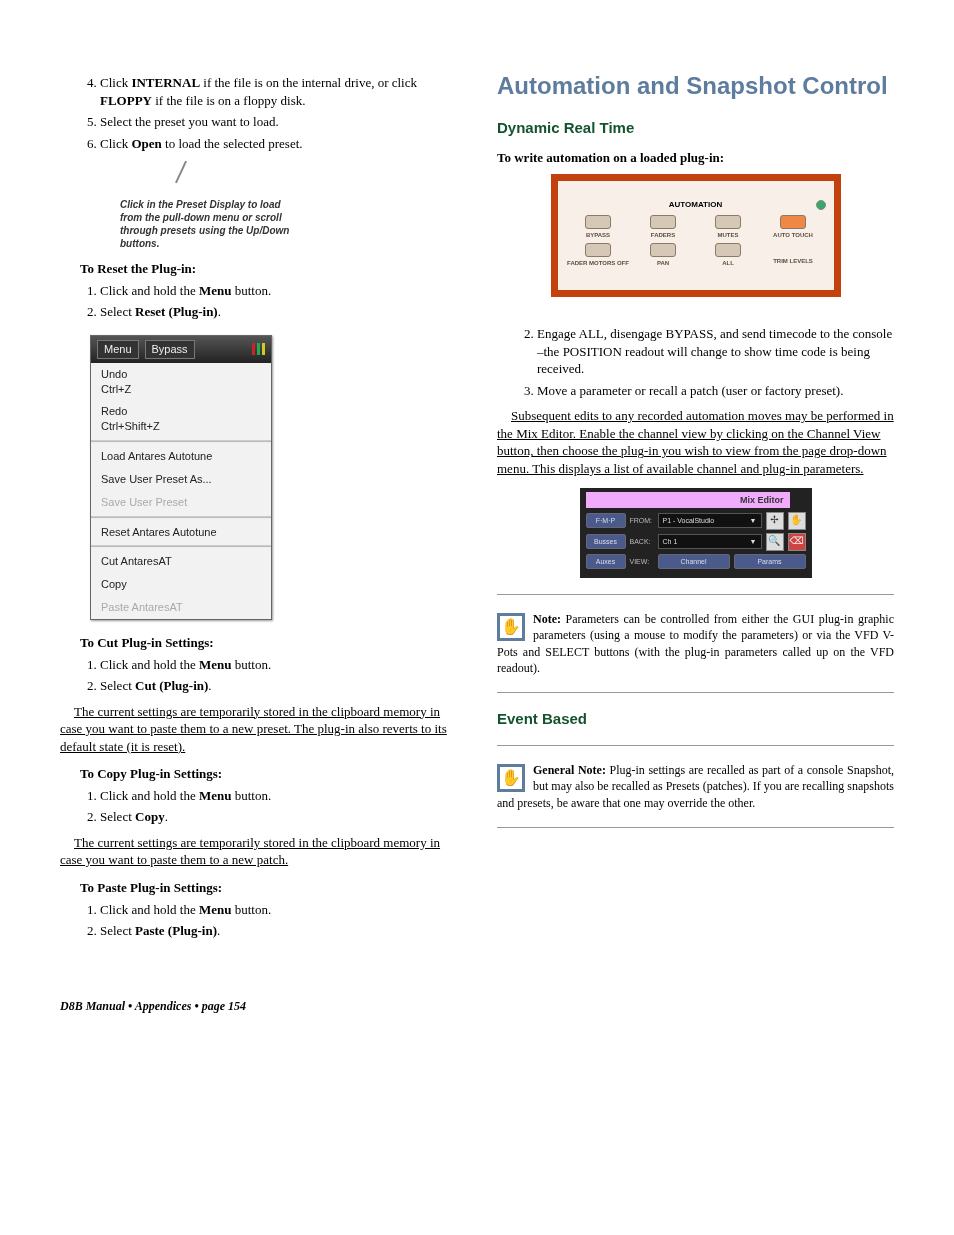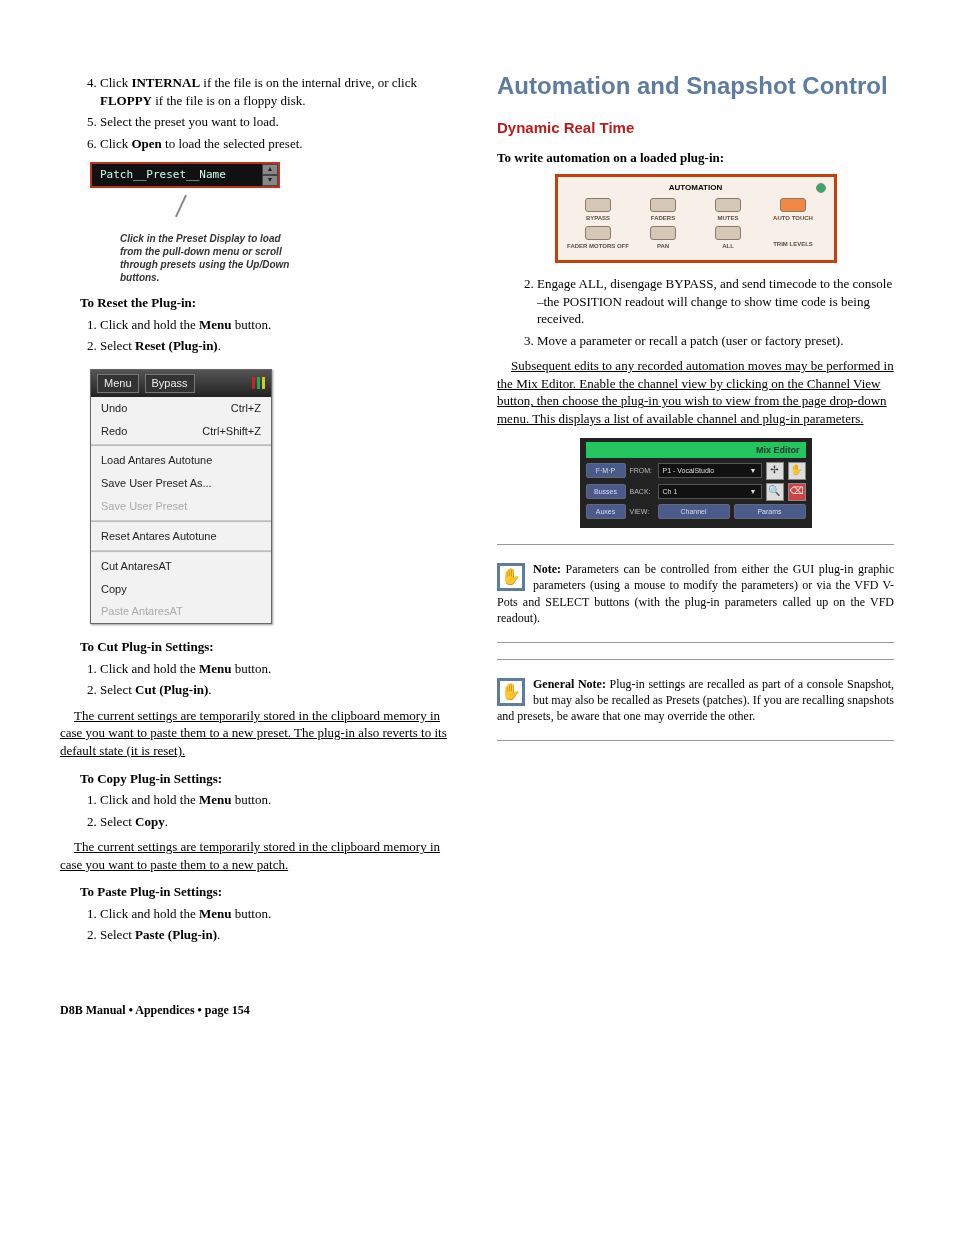--- a/index.html
+++ b/index.html
@@ -24,21 +24,21 @@
   h1.section {
     font-family: Arial, Helvetica, sans-serif;
     color: #5d7c9e;
     font-size: 24px;
     font-weight: bold;
     margin: 0 0 14px 0;
     letter-spacing: 0;
   }
   h2.sub {
     font-family: Arial, Helvetica, sans-serif;
-    color: #b91c1c;
+    color: #14532d;
     font-size: 15px;
     font-weight: bold;
     margin: 16px 0 10px 0;
   }
   .bold-title {
     font-weight: bold;
     margin: 10px 0 4px 0;
   }
   ol {
     margin: 4px 0 8px 0;
@@ -65,20 +65,21 @@
     text-indent: 0;
   }
   .indent-block {
     margin-left: 20px;
   }
   .footer {
     font-family: Georgia, serif;
     font-weight: bold;
     font-size: 12px;
     margin-top: 50px;
+    font-style: italic;
   }
   
   .preset-display {
     width: 190px;
     margin: 10px 0 6px 30px;
   }
   .preset-bar {
     display: flex;
     border: 2px solid #b32;
     background: #111;
@@ -154,36 +155,37 @@
     align-items: center;
   }
   .menu-header .bar { width: 3px; height: 12px; background: #c22; }
   .menu-header .bar.g { background: #2a5; }
   .menu-header .bar.y { background: #cc2; }
   .menu-row {
     padding: 4px 10px;
     display: flex;
     justify-content: space-between;
     color: #222;
+    flex-direction: column;
   }
   .menu-row.disabled { color: #aaa; }
   .menu-sep {
     height: 1px;
     background: #bbb;
     margin: 2px 0;
     border-top: 1px solid #ccc;
     border-bottom: 1px solid #eee;
   }
   
   .auto-panel {
     width: 260px;
-    margin: 8px auto 12px auto;
+    margin: 8px auto 28px auto;
     background: #f8f0e8;
-    border: 3px solid #c2410c;
-    padding: 6px 8px;
+    border: 7px solid #c2410c;
+    padding: 19px 8px;
     font-family: Arial, sans-serif;
   }
   .auto-title {
     text-align: center;
     font-size: 8px;
     font-weight: bold;
     margin-bottom: 4px;
     display: flex;
     align-items: center;
     justify-content: center;
@@ -225,22 +227,22 @@
     margin: 10px auto 12px auto;
     background: #222;
     padding: 6px;
     font-family: Arial, sans-serif;
   }
   .mix-title {
     text-align: right;
     color: #ccc;
     font-size: 9px;
     font-weight: bold;
-    margin: -2px 0 4px 0;
-    background: #22c55e;
+    margin: -2px 16px 4px 0;
+    background: #f0abfc;
     color: #333;
     padding: 2px 6px;
   }
   .mix-row {
     display: flex;
     align-items: center;
     gap: 4px;
     margin-bottom: 3px;
   }
   .mix-btn {
@@ -312,29 +314,20 @@
 <div class="page">
 
   <div class="col">
 
     <ol start="4">
       <li><span>Click </span><b>INTERNAL</b><span> if the file is on the internal drive, or click </span><b>FLOPPY</b><span> if the file is on a floppy disk.</span></li>
       <li>Select the preset you want to load.</li>
       <li><span>Click </span><b>Open</b><span> to load the selected preset.</span></li>
     </ol>
 
-    <div class="preset-display">
-      <div class="preset-bar">
-        <span class="preset-label">Patch__Preset__Name</span>
-        <div class="preset-btns">
-          <div class="preset-btn">▲</div>
-          <div class="preset-btn">▼</div>
-        </div>
-      </div>
-    </div>
     <div class="pointer"></div>
     <div class="italic-caption">Click in the Preset Display to load from the pull-down menu or scroll through presets using the Up/Down buttons.</div>
 
     <div class="bold-title indent-block">To Reset the Plug-in:</div>
     <ol>
       <li><span>Click and hold the </span><b>Menu</b><span> button.</span></li>
       <li><span>Select </span><b>Reset (Plug-in)</b><span>.</span></li>
     </ol>
 
     <div class="menu-box">
@@ -490,20 +483,21 @@
     <hr class="thin">
     <div class="note-wrap">
       <div class="note-icon">
           <div class="inner">✋</div>
         </div>
       <b>Note:</b><span> Parameters can be controlled from either the GUI plug-in graphic parameters (using a mouse to modify the parameters) or via the VFD V-Pots and SELECT buttons (with the plug-in parameters called up on the VFD readout).</span>
       <div class="clr"></div>
     </div>
     <hr class="thin">
 
+    <h2 class="sub">Event Based</h2>
 
     <hr class="thin">
     <div class="note-wrap">
       <div class="note-icon">
           <div class="inner">✋</div>
         </div>
       <b>General Note:</b><span> Plug-in settings are recalled as part of a console Snapshot, but may also be recalled as Presets (patches). If you are recalling snapshots and presets, be aware that one may override the other.</span>
       <div class="clr"></div>
     </div>
     <hr class="thin">

